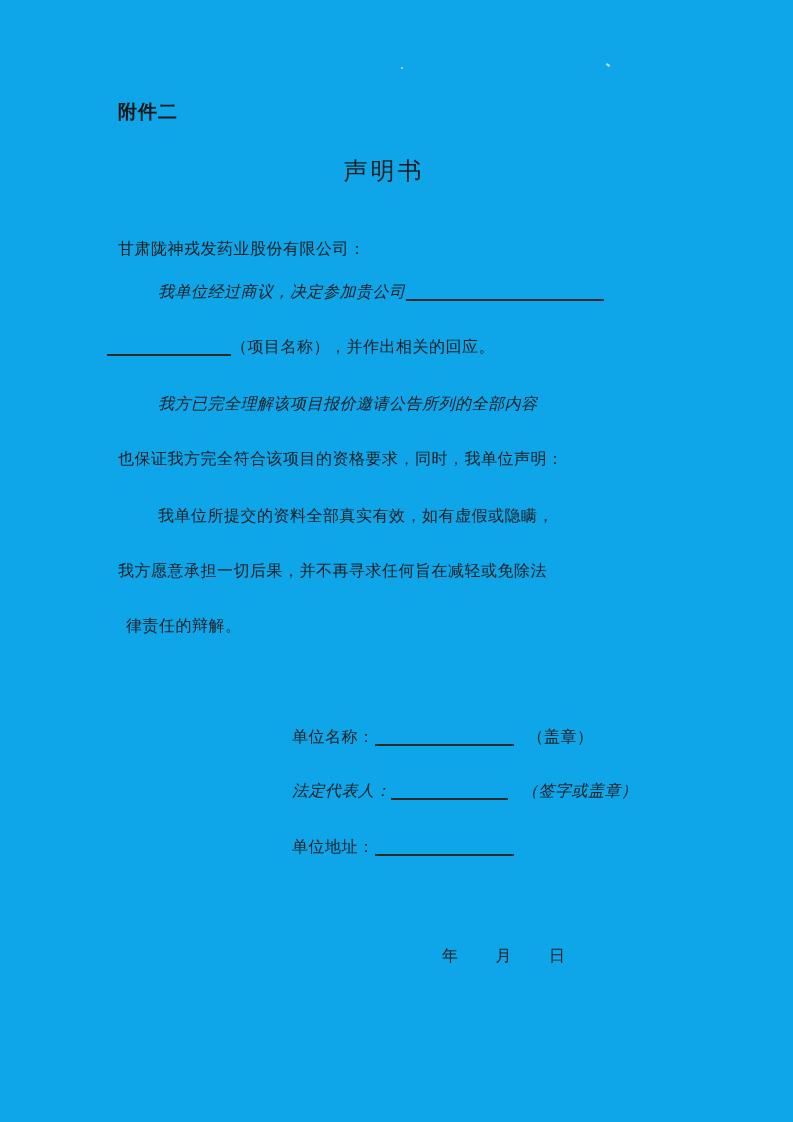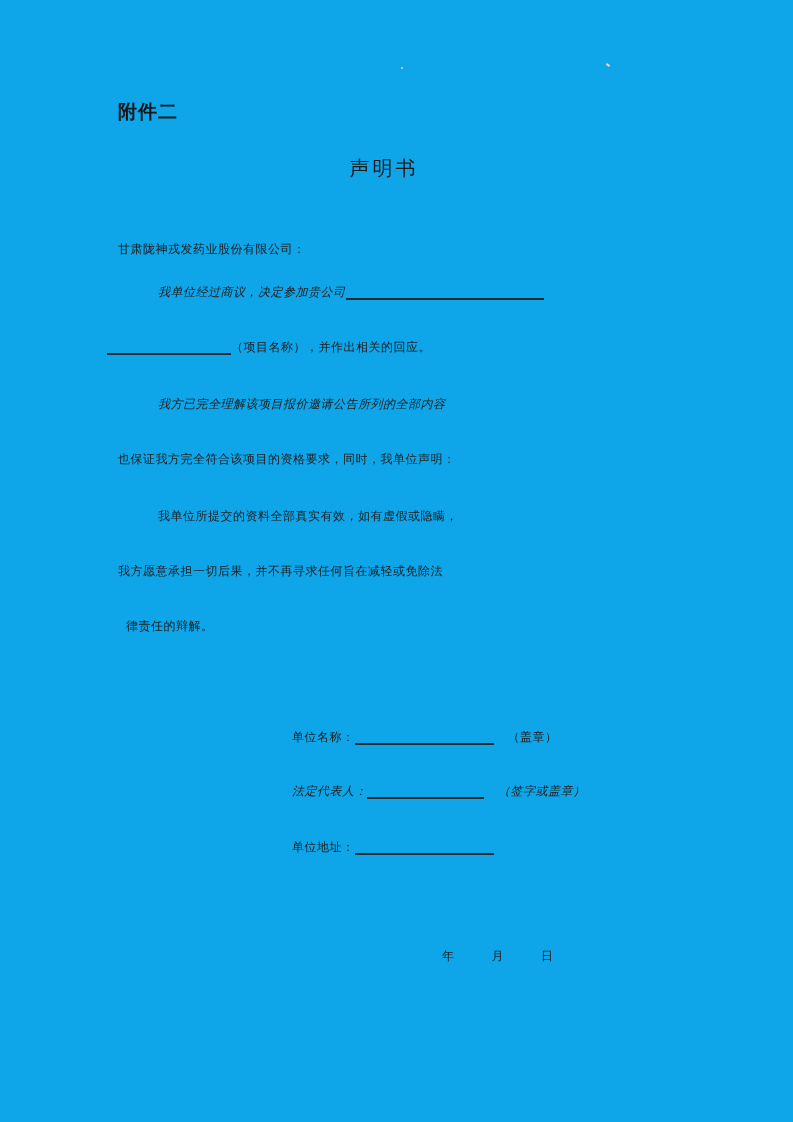--- a/index.html
+++ b/index.html
@@ -11,42 +11,42 @@
     position: relative;
     width: 793px;
     height: 1122px;
     background: #0ea5e9;
     overflow: hidden;
     font-family: "Liberation Serif", "DejaVu Serif", serif;
     color: #1d1d1d;
   }
   .line {
     position: absolute;
-    font-size: 12px;
+    font-size: 16px;
     letter-spacing: 0.5px;
     line-height: 26px;
     white-space: nowrap;
   }
   .attachment {
     position: absolute;
     left: 118px;
     top: 99px;
     font-family: "Liberation Sans", "DejaVu Sans", sans-serif;
     font-weight: 700;
     font-size: 19px;
     letter-spacing: 1px;
     color: #161616;
   }
   .doc-title {
     position: absolute;
     left: 0;
     top: 155px;
     width: 768px;
     text-align: center;
-    font-size: 20px;
+    font-size: 24px;
     letter-spacing: 3px;
     color: #1a1a1a;
   }
   .blank {
     display: inline-block;
     border-bottom: 2px solid #2b2b2b;
     height: 14px;
     vertical-align: -4px;
   }
   .sig-note {

